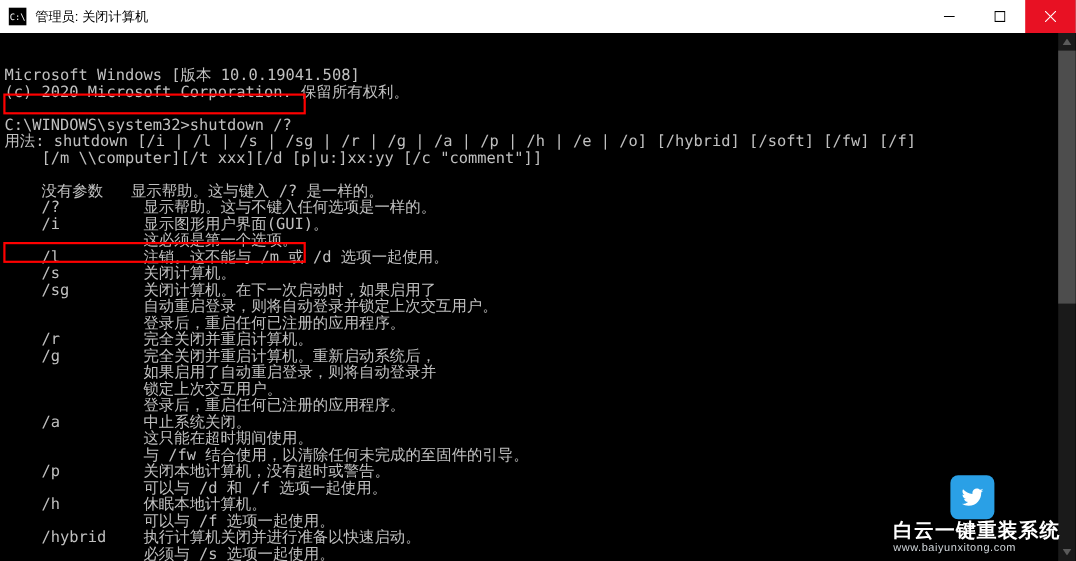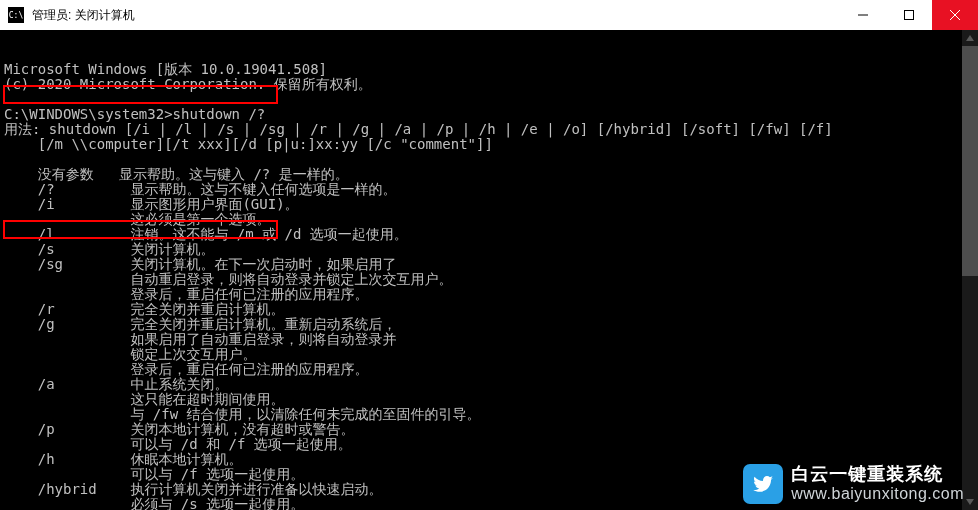--- a/index.html
+++ b/index.html
@@ -59,31 +59,32 @@
     pointer-events: none;
   }
   .hl1 { top: 85px; left: 3px; width: 275px; height: 19px; }
   .hl2 { top: 220px; left: 3px; width: 275px; height: 19px; }
   .watermark {
     position: absolute;
     right: 14px; bottom: 6px;
     display: flex; align-items: center;
     color: #fff;
     font-family: "Microsoft YaHei", sans-serif;
+    flex-direction: column;
   }
   .wm-logo {
     width: 40px; height: 40px;
     border-radius: 7px;
     background: #2aa0e6;
     display: flex; align-items: center; justify-content: center;
     margin-right: 8px;
   }
   .wm-text { display: flex; flex-direction: column; line-height: 1.15; }
   .wm-main { font-size: 18px; font-weight: 600; letter-spacing: 1px; }
-  .wm-sub  { font-size: 16px; color: #cfd4d8; letter-spacing: 0.5px; }
+  .wm-sub  { font-size: 10px; color: #cfd4d8; letter-spacing: 0.5px; }
   .scrollbar {
     position: absolute;
     top: 30px; right: 0; bottom: 0;
     width: 16px;
     background: #1a1a1a;
   }
   .scrollbar .arrow, .scrollbar .thumb {
     position: absolute; left: 0; right: 0;
   }
   .scrollbar .arrow { height: 16px; display:flex; align-items:center; justify-content:center; }

